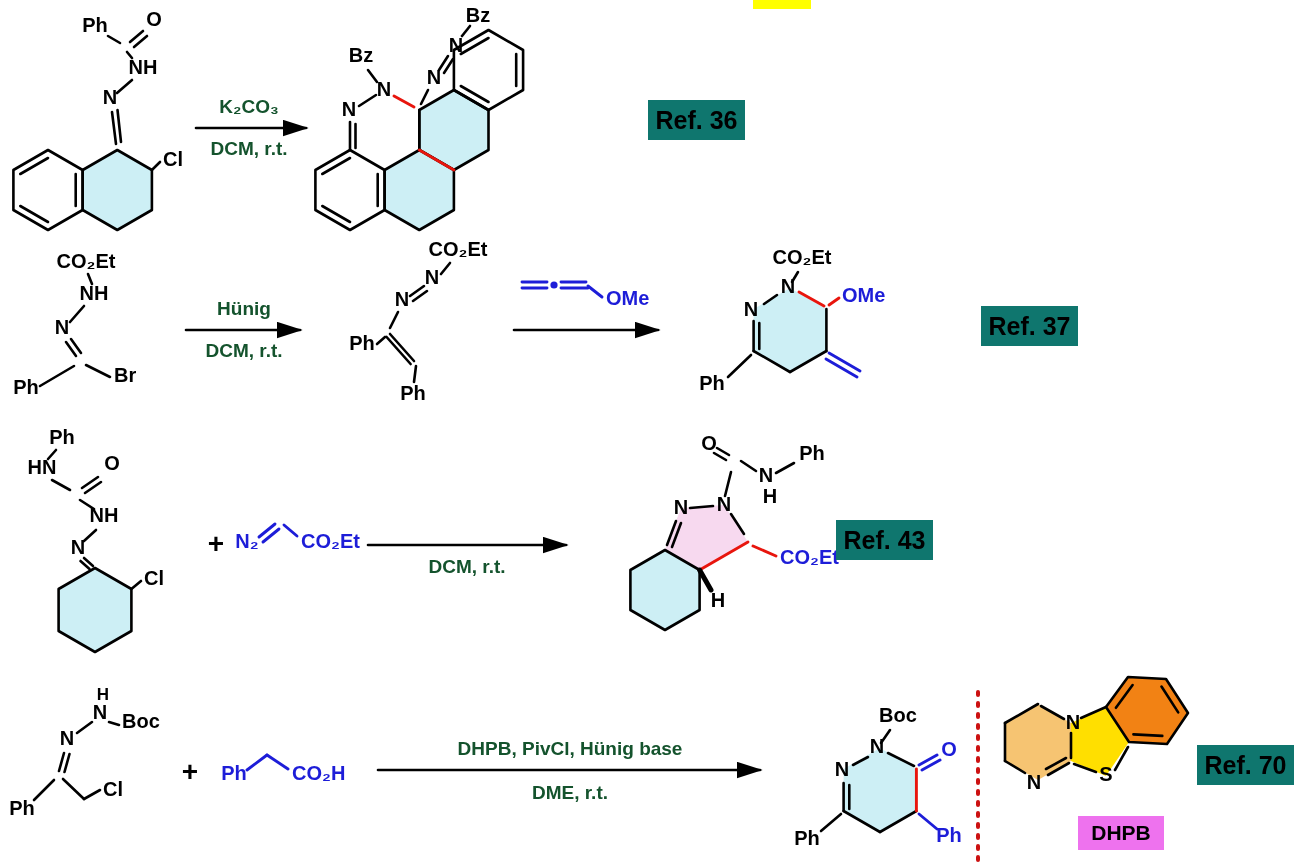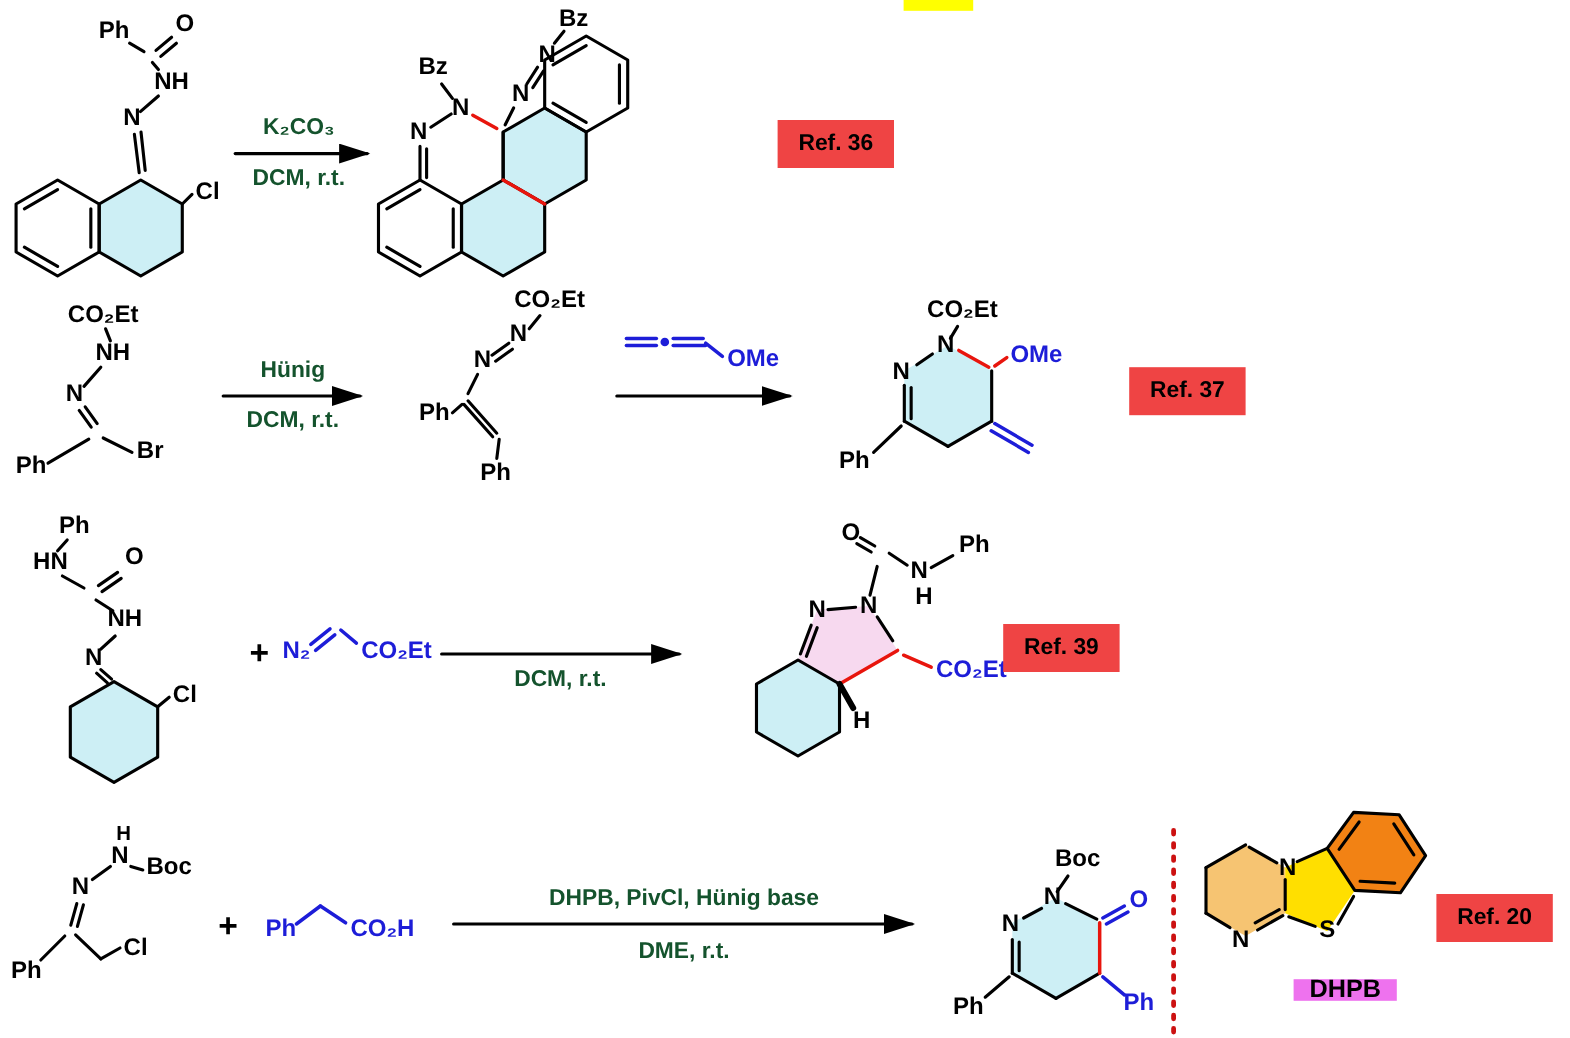--- a/index.html
+++ b/index.html
@@ -1,24 +1,24 @@
 <!DOCTYPE html>
 <html><head>
 <meta charset="utf-8">
 <style>
   *{margin:0;padding:0;box-sizing:border-box}
   body{background:#fff}
   .canvas{position:relative;width:1308px;height:865px;background:#ffffff;
           font-family:"Liberation Sans",sans-serif;overflow:hidden}
   .canvas > svg{position:absolute;left:0;top:0}
   .cond{position:absolute;font-weight:bold;font-size:19px;color:#14532d;text-align:center;line-height:1.15}
-  .ref-badge{position:absolute;width:97px;height:40px;background:#ef4444;color:#000;
+  .ref-badge{position:absolute;width:97px;height:40px;background:#0f766e;color:#000;
              display:flex;align-items:center;justify-content:center;
-             font-weight:bold;font-size:19px}
-  .dhpb-badge{position:absolute;left:1078px;top:816px;width:86px;height:18px;background:#ee72ee;
+             font-weight:bold;font-size:25px}
+  .dhpb-badge{position:absolute;left:1078px;top:816px;width:86px;height:34px;background:#ee72ee;
               display:flex;align-items:center;justify-content:center;font-weight:bold;font-size:21px;color:#000}
   .hl{position:absolute;left:753px;top:0;width:58px;height:9px;background:#ffff00}
   
   .b{stroke:#000;stroke-width:2.6;fill:none;stroke-linecap:round}
   .bw{stroke:#000;stroke-width:5;fill:none;stroke-linecap:round}
   .br{stroke:#e8150d;stroke-width:2.9;fill:none;stroke-linecap:round}
   .bb{stroke:#1d1dd8;stroke-width:2.9;fill:none;stroke-linecap:round}
   .ringc{fill:#cdeff5;stroke:#000;stroke-width:2.6;stroke-linejoin:round}
   .ringn{fill:none;stroke:#000;stroke-width:2.6;stroke-linejoin:round}
   .fc{fill:#cdeff5}
@@ -301,19 +301,19 @@
 
   <div class="cond" style="left:183px;top:298px;width:122px">Hünig</div>
   <div class="cond" style="left:183px;top:340px;width:122px">DCM, r.t.</div>
 
   <div class="cond" style="left:356px;top:556px;width:222px">DCM, r.t.</div>
 
   <div class="cond" style="left:378px;top:738px;width:384px">DHPB, PivCl, Hünig base</div>
   <div class="cond" style="left:378px;top:782px;width:384px">DME, r.t.</div>
 
   <div class="ref-badge" style="left:648px;top:100px">Ref. 36</div>
-  <div class="ref-badge" style="left:941px;top:306px">Ref. 37</div>
-  <div class="ref-badge" style="left:836px;top:520px">Ref. 39</div>
-  <div class="ref-badge" style="left:1197px;top:745px">Ref. 20</div>
+  <div class="ref-badge" style="left:981px;top:306px">Ref. 37</div>
+  <div class="ref-badge" style="left:836px;top:520px">Ref. 43</div>
+  <div class="ref-badge" style="left:1197px;top:745px">Ref. 70</div>
 
   <div class="dhpb-badge">DHPB</div>
 
 </div>
 
 </body></html>

